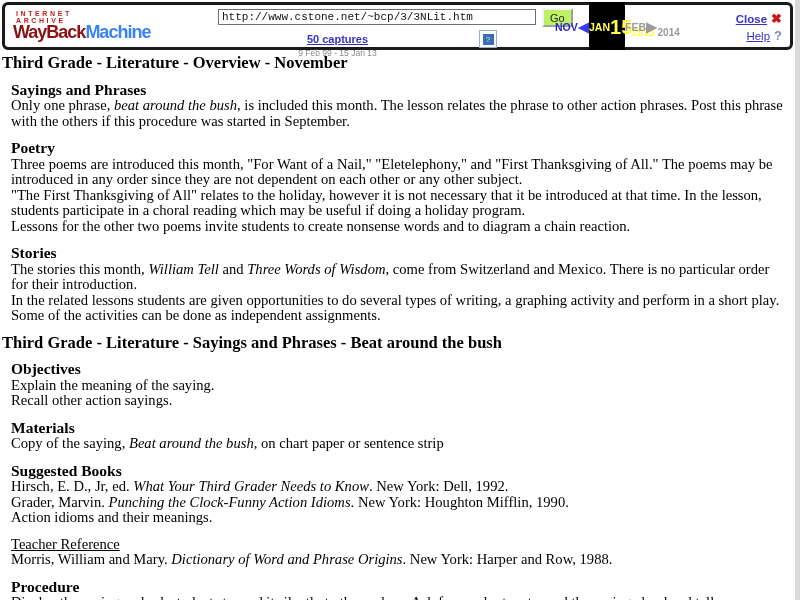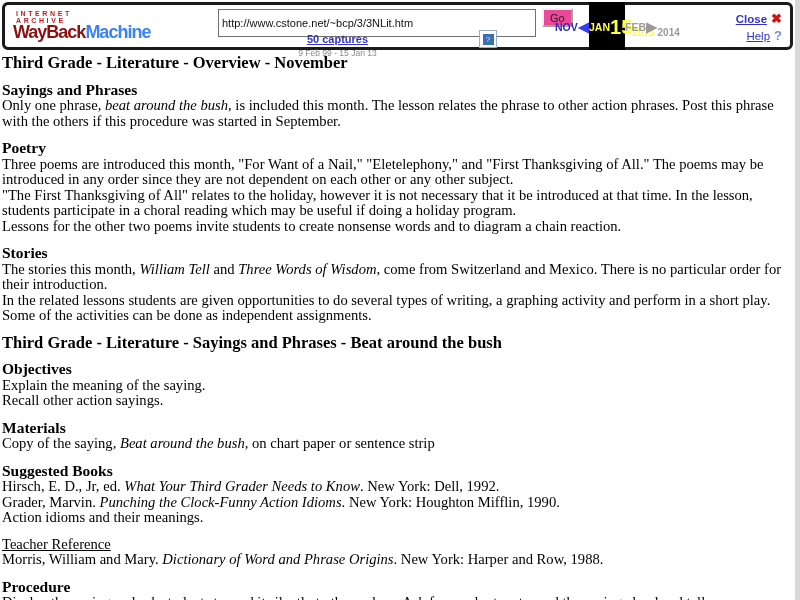--- a/index.html
+++ b/index.html
@@ -9,25 +9,25 @@
   
   .wb-toolbar { position:absolute; left:2px; top:2px; width:791px; height:48px;
                 background:#ffffff; border:3px solid #1a1a1a; border-radius:6px; z-index:5; }
   .wb-logo { position:absolute; left:8px; top:5px; width:110px; text-decoration:none; cursor:pointer; display:block; }
   .logo-top { display:block; font-size:7px; font-weight:bold; letter-spacing:2.6px;
               color:#c41b1b; padding-left:3px; }
   .logo-main { display:block; font-size:18px; font-weight:bold; letter-spacing:-1px; line-height:17px; }
   .logo-a { color:#8b1111; }
   .logo-b { color:#3b82f6; }
 
-  .url-input { position:absolute; left:213px; top:4px; width:318px; height:28px;
-               font-size:11px; font-family:Liberation Sans, sans-serif;
+  .url-input { position:absolute; left:213px; top:4px; width:318px; height:16px;
+               font-size:11px; font-family:Liberation Mono, monospace;
                border:1px solid #707070; padding:0 3px; color:#111; }
   .go-btn { position:absolute; left:537px; top:3px; height:19px; padding:0 6px;
-            font-size:11px; color:#222; background:#ec4899; border:2px outset #f4f4f4;
+            font-size:11px; color:#222; background:#bef264; border:2px outset #f4f4f4;
             border-radius:2px; cursor:pointer; }
 
   .captures { position:absolute; left:250px; top:24px; width:165px; text-align:center; }
   .captures a { font-size:11px; font-weight:bold; color:#3333cc; text-decoration:underline; cursor:pointer; }
   .cap-range { font-size:8.5px; color:#8a8a8a; margin-top:1px; }
 
   .spark { position:absolute; left:474px; top:25px; width:18px; height:18px;
            border:1px solid #9bb0c8; background:#fdfdfd; display:flex; align-items:center; justify-content:center; }
   .spark-inner { width:11px; height:11px; background:#3c6eb4; color:#dce6f5; font-size:8px;
                  line-height:11px; text-align:center; display:block; }
@@ -48,21 +48,21 @@
   .close-area a { font-size:11.5px; font-weight:bold; color:#3333cc; text-decoration:underline; cursor:pointer;padding-left:48px; }
   .close-x { color:#cc1414; font-size:13px; font-weight:bold; margin-left:4px; }
   .help-area { position:absolute; right:8px; bottom:3px; }
   .help-area a { font-size:11.5px; color:#3333cc; text-decoration:underline; cursor:pointer; }
   .help-q { color:#7a8fbf; font-size:13px; font-weight:bold; margin-left:4px; }
 
   
   main { position:absolute; top:52px; left:2px; width:790px;
          font-family:"Liberation Serif", serif; font-size:14.6px; line-height:15.5px; color:#000; }
   .doc-title { font-size:16.5px; font-weight:bold; margin:3px 0 11px 0; }
-  .doc-para { margin:11px 0; }
+  .doc-para { margin:11px 9px; }
   .doc-para:first-child { margin-top:3px; }
   .sec-head { font-weight:bold; font-size:15.5px; }
   .sec-head-u { text-decoration:underline; }
   .doc-para i { font-style:italic; }
 
   .window-edge { position:absolute; right:0; top:0; width:5px; height:600px; background:#d9d9d9; }
 </style>
 </head>
 <body>
 

